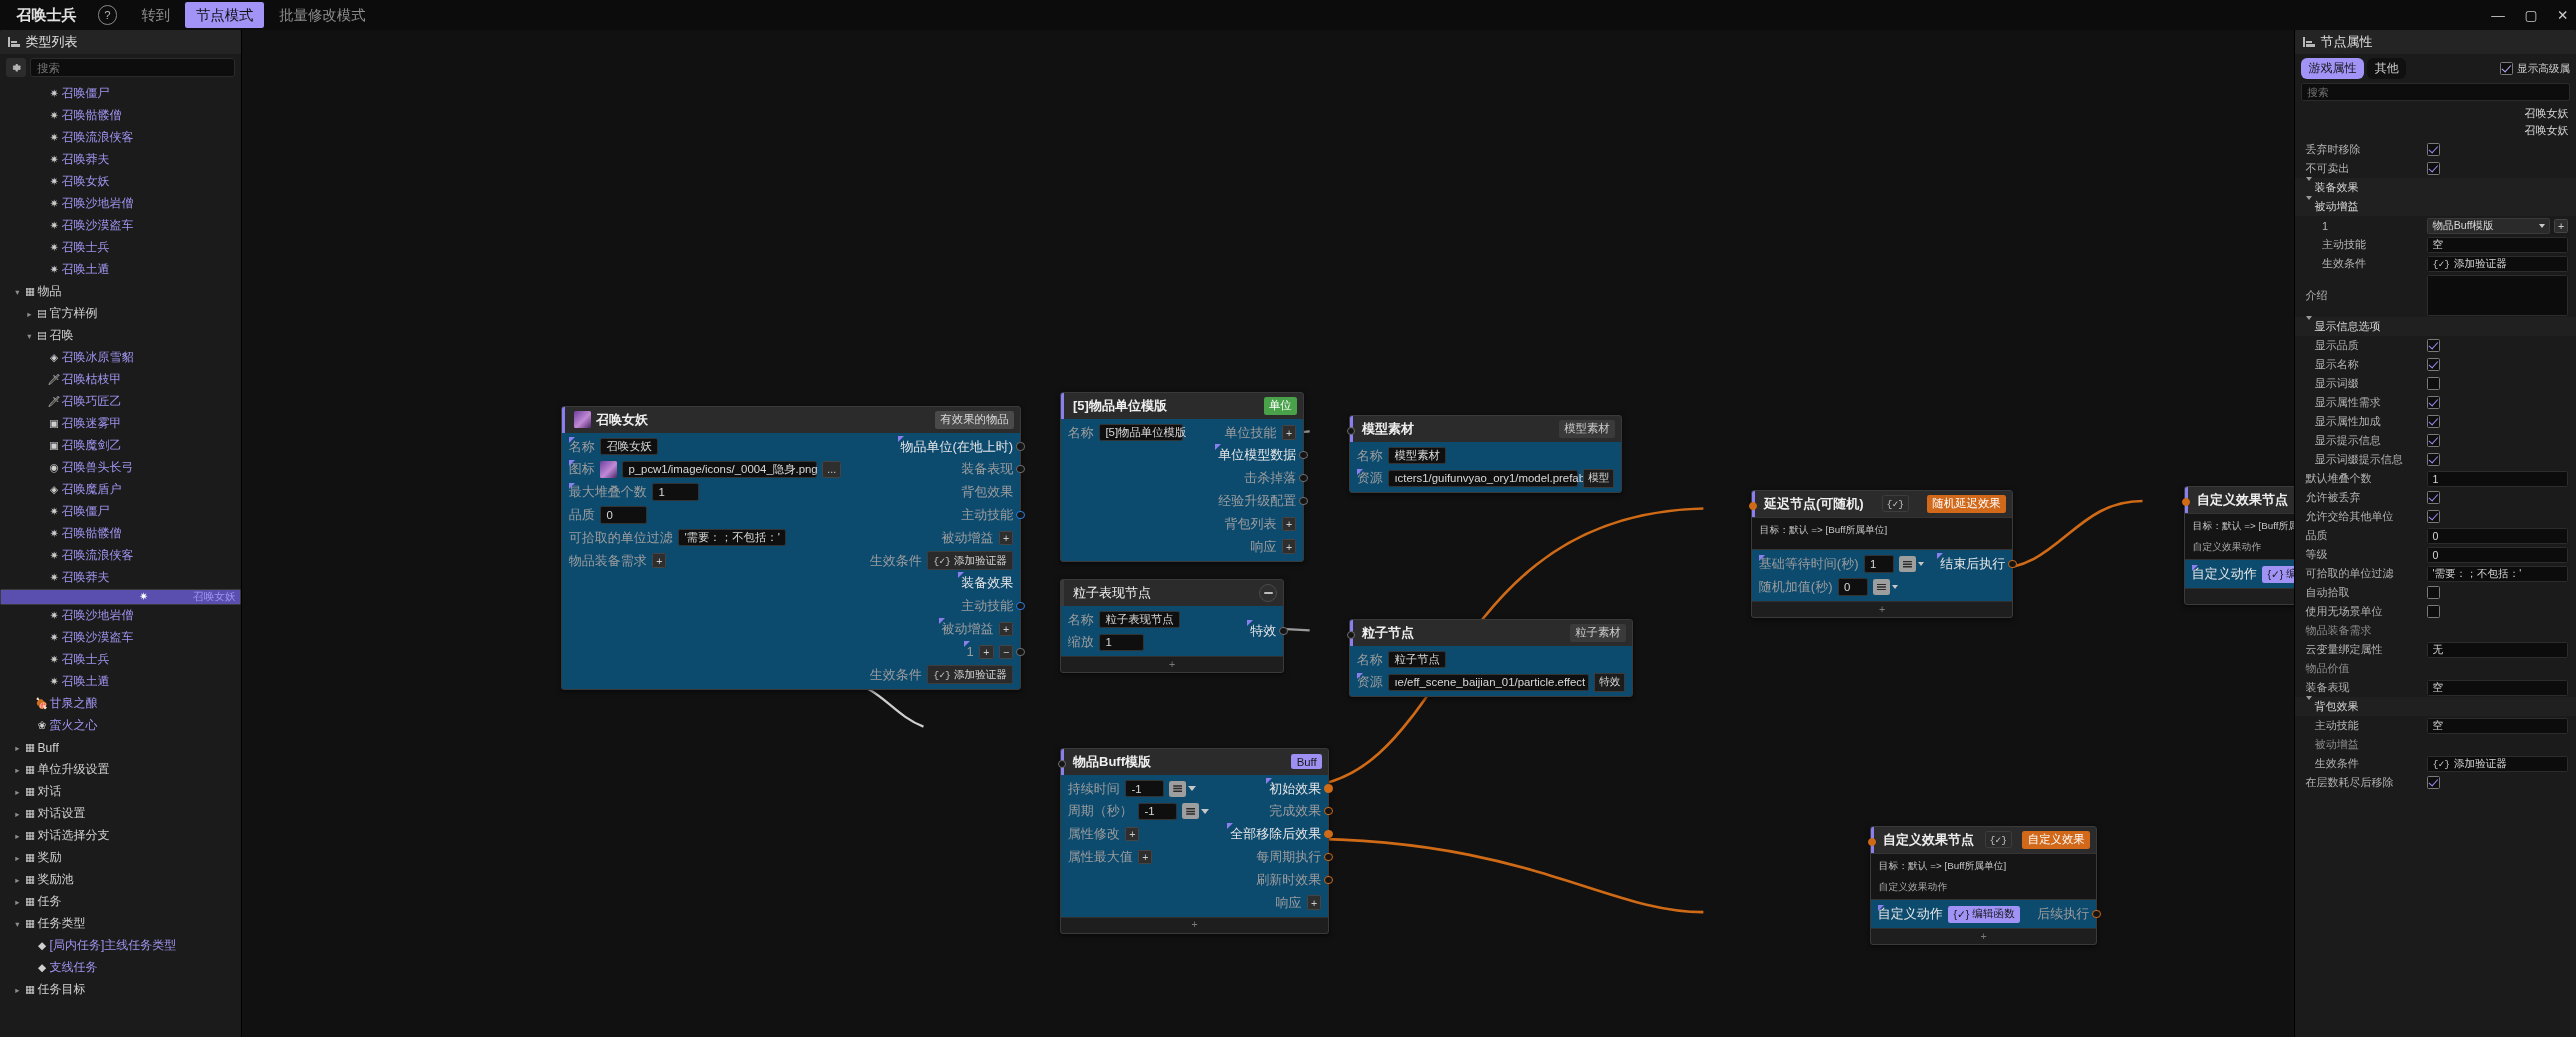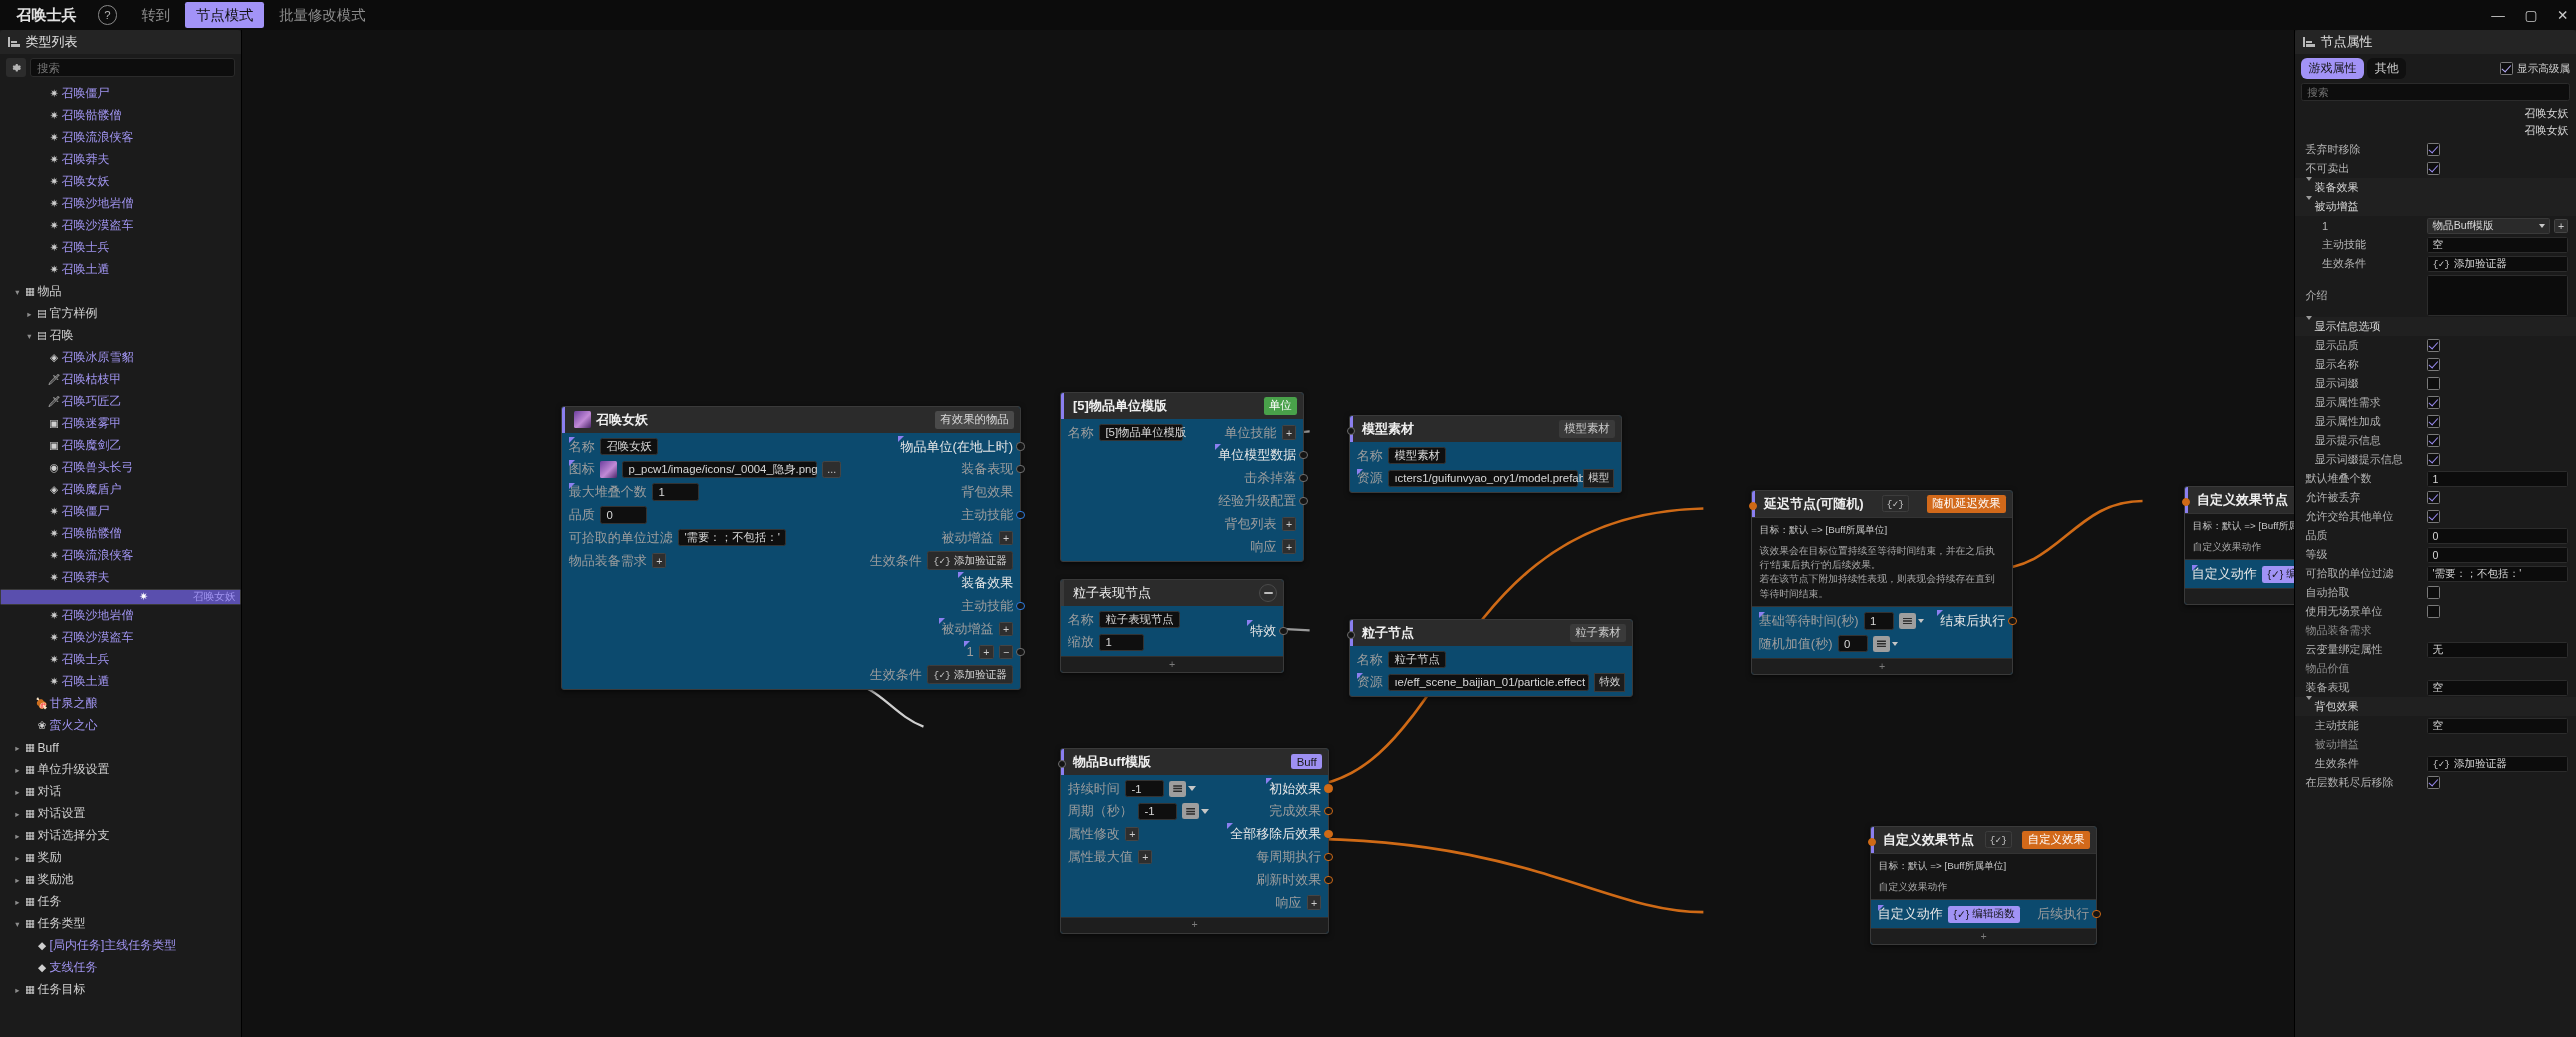--- a/index.html
+++ b/index.html
@@ -739,22 +739,20 @@
 
     <div class="node" style="left:1509px; top:460px; width:262px;">
       <div class="nhead" style="border-left-color:#8b7ff0">
         <span class="ntitle">延迟节点(可随机)</span>
         <span class="vsym" style="margin-left:auto;background:#2a2a2a;border:0.8px solid #3d3d3d;border-radius:2.3px;padding:1.5px 3.8px;">{✓}</span>
         <span class="badge orange">随机延迟效果</span>
         <span class="port left fill" style="top:10.6px;left:-6px"></span>
       </div>
       <div class="ndesc">
         <div class="t">目标：默认 =&gt; [Buff所属单位]</div>
-        <div style="white-space:pre-line">该效果会在目标位置持续至等待时间结束，并在之后执行'结束后执行'的后续效果。
-若在该节点下附加持续性表现，则表现会持续存在直到等待时间结束。</div>
       </div>
       <div class="nbody">
         <div class="ncol left" style="width:155px">
           <div class="prow">
             <span class="cornerflag"></span>
             <span class="plabel">基础等待时间(秒)</span>
             <span class="field" style="min-width:30px">1</span>
             <span class="dd">
                 <span class="ddbox"></span>
                 <span class="caret sm"></span>

